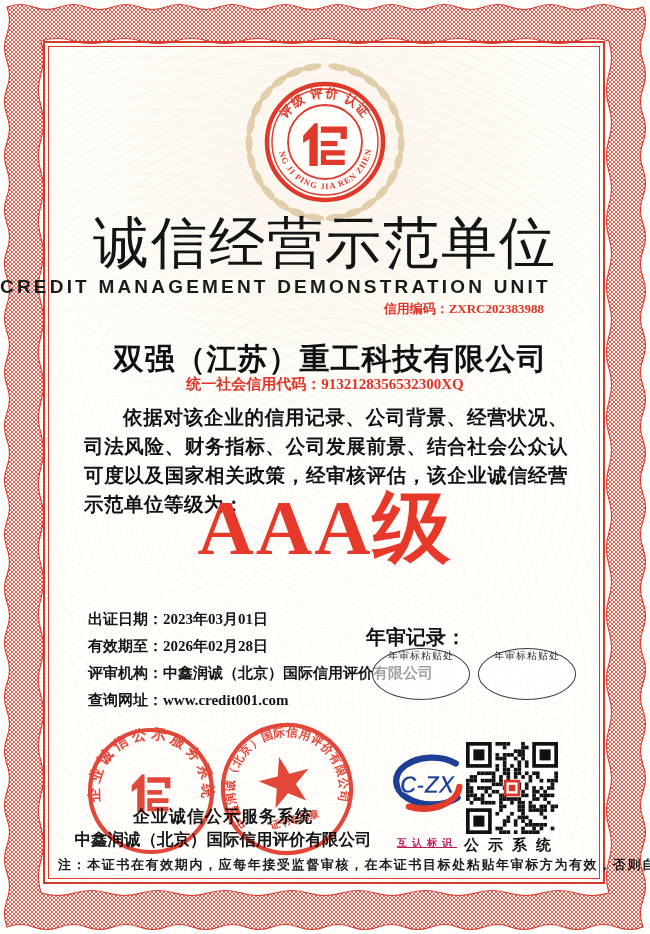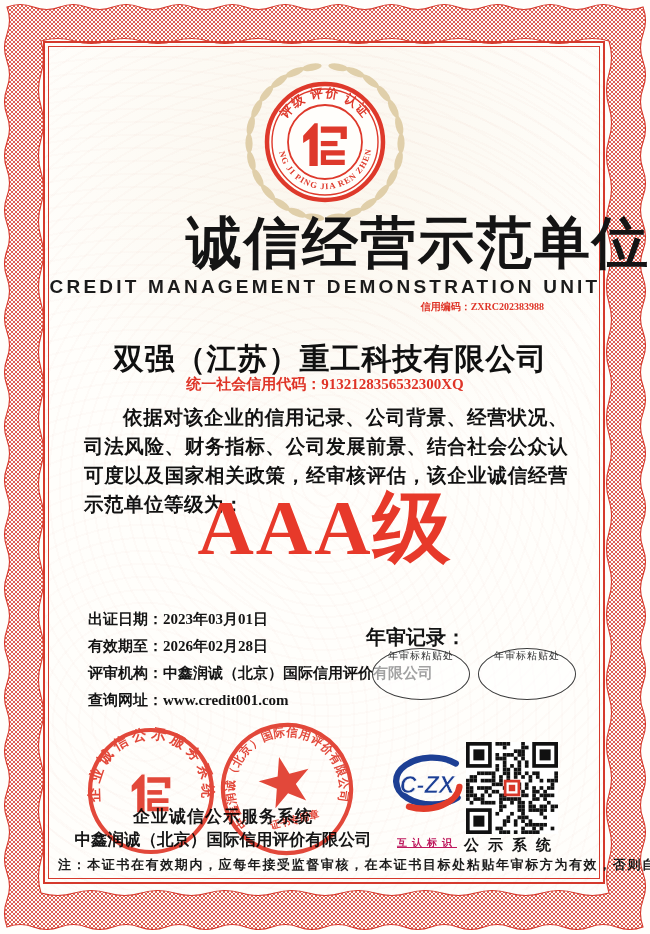--- a/index.html
+++ b/index.html
@@ -12,25 +12,25 @@
       repeating-radial-gradient(circle at 50% 52%, rgba(226,168,158,.045) 0 2px, transparent 2px 11px),
       repeating-radial-gradient(circle at 18% 80%, rgba(226,168,158,.04) 0 2px, transparent 2px 13px);}
   svg text{user-select:none;}
   .border-svg{position:absolute;inset:0;z-index:1;}
   .inner-frame{position:absolute;left:48px;top:46px;right:50px;bottom:55px;border:1px solid #d5392c;z-index:2;}
   .inner-frame::before{content:'';position:absolute;inset:-6px;border:2px solid #d5392c;}
   .content{position:absolute;inset:0;z-index:3;}
 
   .emblem-wrap{position:absolute;left:175px;top:50px;width:300px;height:192px;}
 
-  .title-cn{position:absolute;left:0;right:0;top:214px;text-align:right;font-size:56px;
-    font-weight:700;color:#141414;letter-spacing:2px;line-height:1.05;}
-  .title-en{position:absolute;left:0;right:0;top:276px;text-align:center;font-size:19px;font-weight:700;
+  .title-cn{position:absolute;left:0;right:0;top:214px;text-align:center;font-size:56px;
+    font-weight:400;color:#141414;letter-spacing:2px;line-height:1.05;}
+  .title-en{position:absolute;left:0;right:0;top:276px;text-align:left;font-size:19px;font-weight:700;
     color:#1b1b1b;letter-spacing:3.2px;font-family:"Liberation Sans","DejaVu Sans",sans-serif;}
-  .credit-code{position:absolute;right:106px;top:300px;font-size:10px;font-weight:700;color:#df3427;}
+  .credit-code{position:absolute;right:106px;top:300px;font-size:13px;font-weight:700;color:#df3427;}
 
   .company-name{position:absolute;left:0;right:0;top:339px;text-align:center;font-size:30px;
     font-weight:800;color:#101010;letter-spacing:1px;margin-left:11px;}
   .uscc{position:absolute;left:0;right:0;top:375px;text-align:center;font-size:15px;font-weight:700;color:#df3427;}
 
   .body-text{position:absolute;left:84px;right:82px;top:403px;font-size:19.5px;font-weight:700;color:#121212;
     line-height:29px;text-align:justify;text-indent:2em;letter-spacing:.5px;}
 
   .rating{position:absolute;left:0;right:0;top:476px;text-align:center;font-size:78px;font-weight:800;
     color:#e7392a;letter-spacing:2px;}

